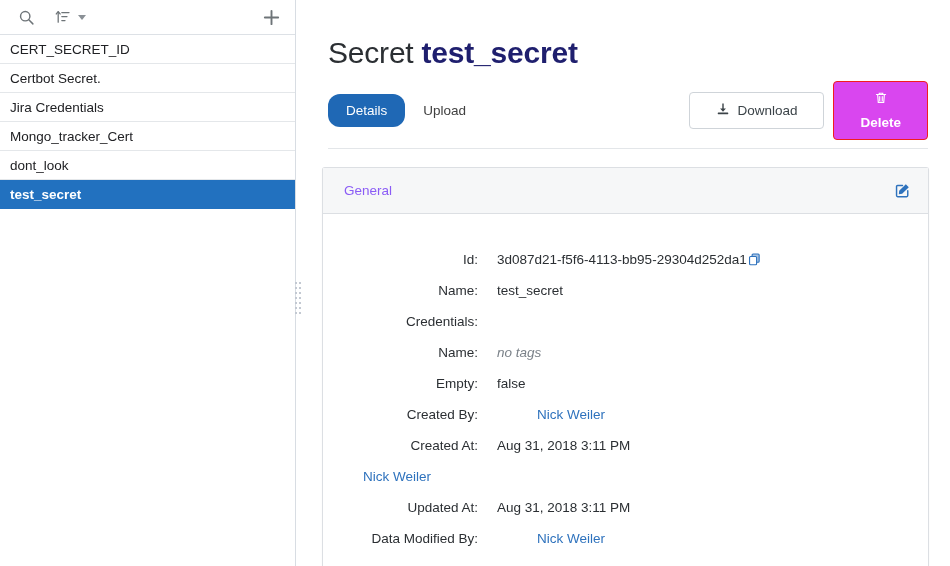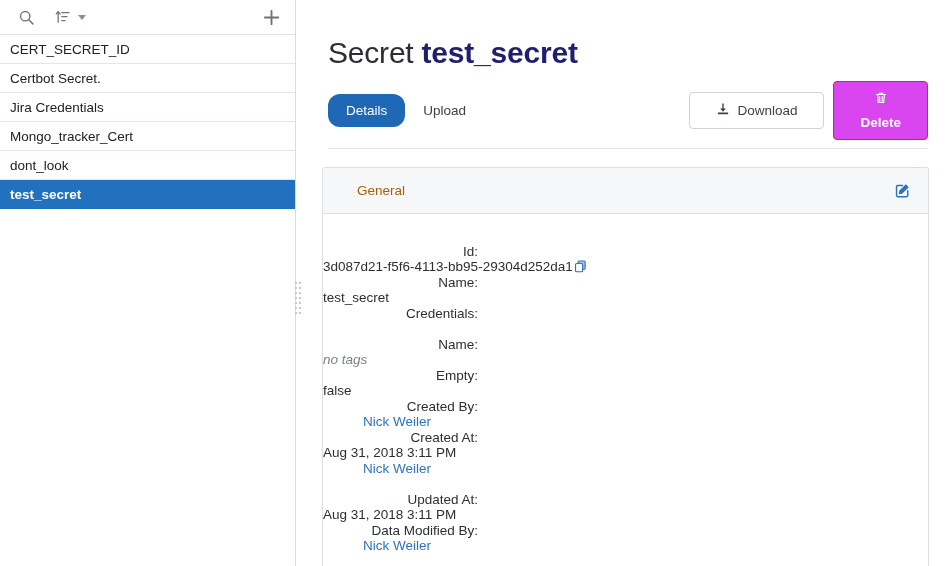--- a/index.html
+++ b/index.html
@@ -189,28 +189,27 @@
     box-shadow: 0 1px 2px rgba(0,0,0,0.04);
   }
   .card-header {
     height: 46px;
     background: #f6f7f8;
     border-bottom: 1px solid #dcdfe3;
     display: flex;
     align-items: center;
     padding: 0 17px 0 21px;
   }
-  .card-title { font-size: 13.5px; color: #a16207; margin-left: 13px; }
+  .card-title { font-size: 13.5px; color: #8b5cf6; }
   .card-body { padding-top: 30px; }
 
   .row {
     display: flex;
-    align-items: flex-start;
+    align-items: center;
     height: 31px;
-    flex-direction: column;
   }
   .row-label {
     width: 174px;
     text-align: right;
     font-size: 13.5px;
     color: #2b2f33;
     padding-right: 19px;
     white-space: nowrap;
   }
   .row-value {

